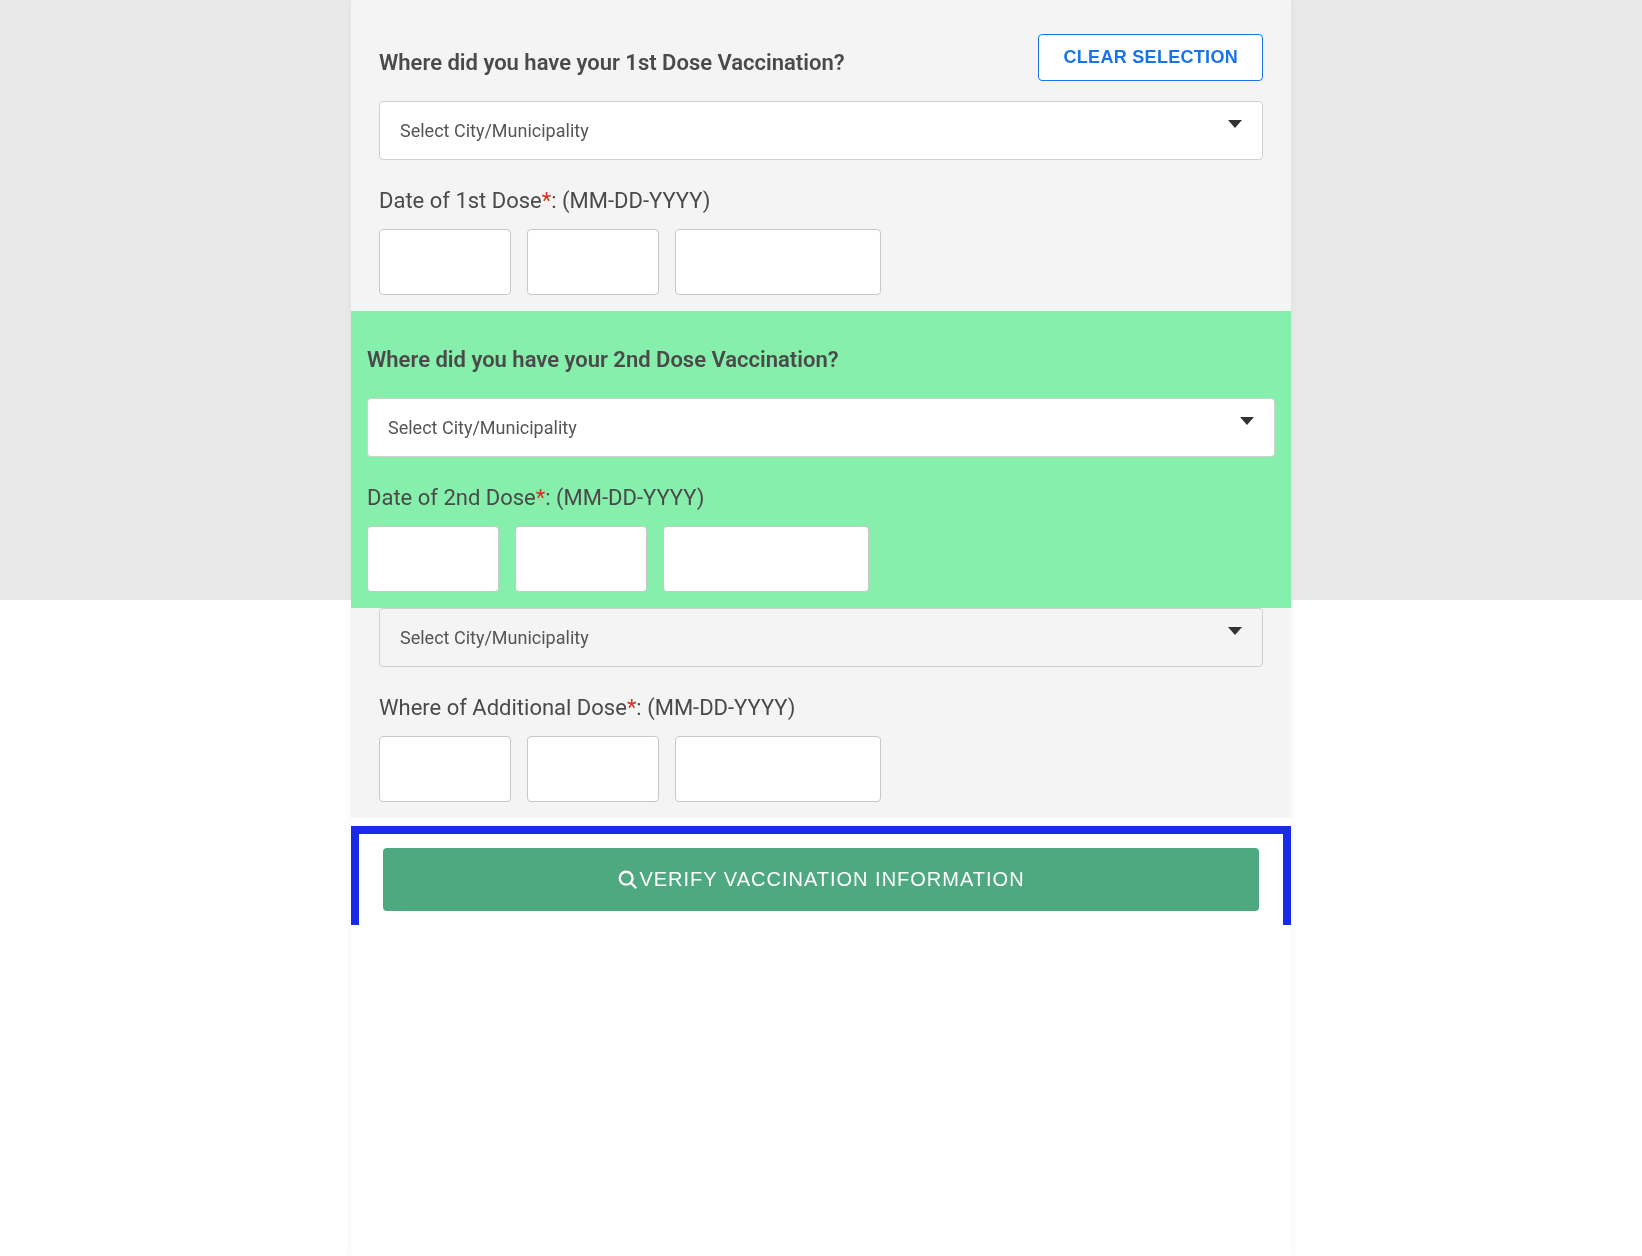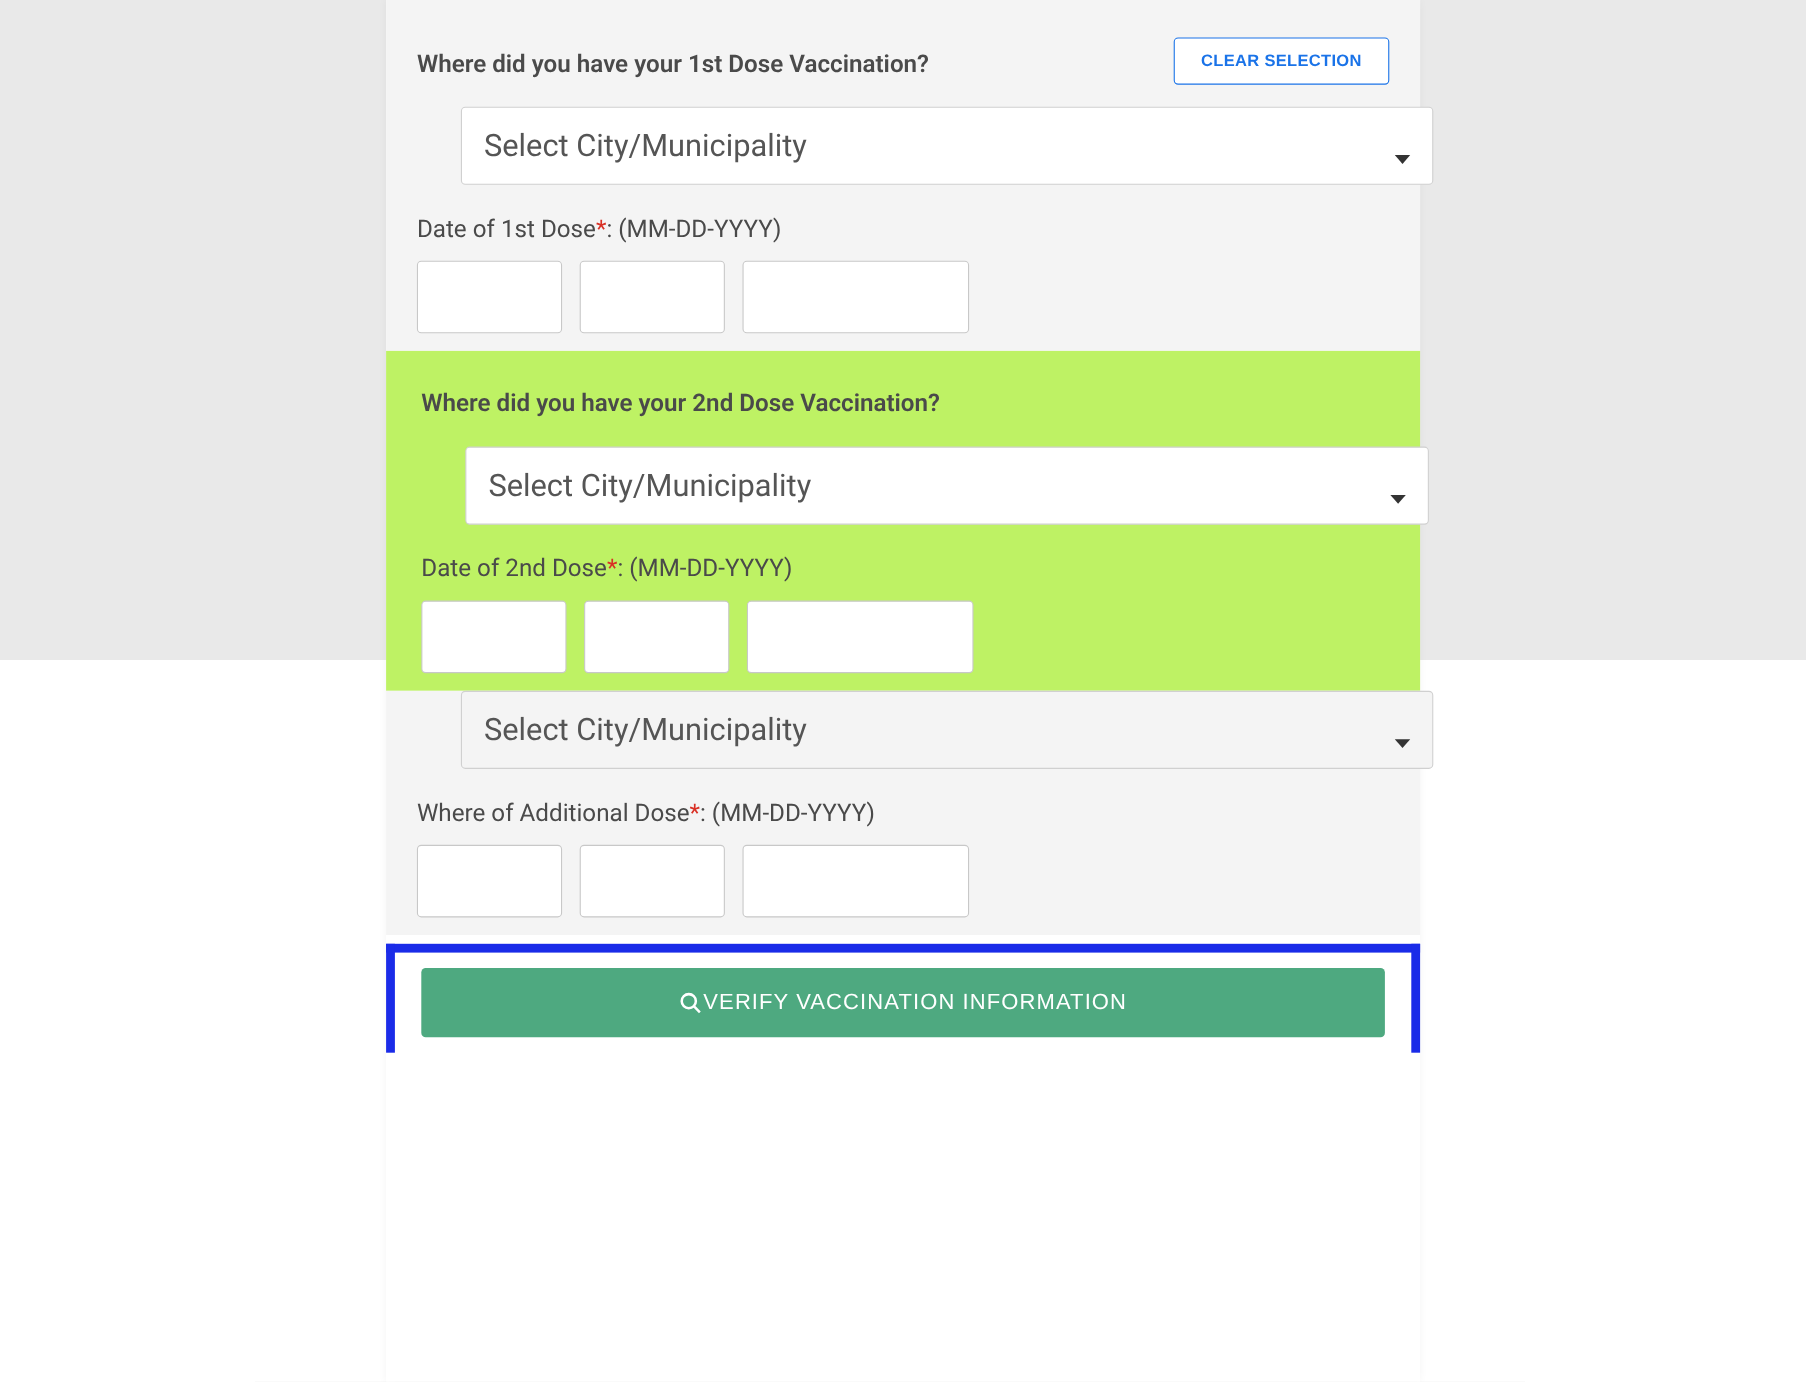--- a/index.html
+++ b/index.html
@@ -28,22 +28,22 @@
       margin: 0 auto;
       background: #ffffff;
       min-height: 1256px;
       box-shadow: 0 0 8px rgba(0,0,0,0.05);
     }
     .section-gray {
       background: #f4f4f4;
       padding: 0 28px;
     }
     .section-white {
-      background: #bef264;
-      padding: 0 32px;
+      background: #86efac;
+      padding: 0 16px;
     }
     .q-header {
       display: flex;
       align-items: flex-end;
       justify-content: space-between;
       padding-top: 34px;
       padding-bottom: 20px;
     }
     .q-header-noclear {
       padding-top: 30px;
@@ -52,44 +52,43 @@
     .q-label {
       font-size: 22px;
       font-weight: 600;
       color: #4a4a4a;
       padding: 6px 0;
     }
     .clear-btn {
       border: 1px solid #1a73e8;
       background: #ffffff;
       color: #1a73e8;
-      font-size: 15px;
+      font-size: 18px;
       font-weight: 600;
       padding: 12px 24px;
       border-radius: 4px;
       cursor: pointer;
       letter-spacing: 0.3px;
     }
     .select-wrapper {
       position: relative;
       padding-bottom: 28px;
     }
     .select-box {
       width: 100%;
       background: #ffffff;
       border: 1px solid #d0d0d0;
       border-radius: 4px;
       padding: 18px 20px;
-      font-size: 28px;
+      font-size: 18px;
       color: #555555;
       cursor: pointer;
       display: flex;
-      align-items: flex-end;
+      align-items: flex-start;
       justify-content: space-between;
-      margin-left: 40px;
     }
     .select-box-gray {
       background: #f4f4f4;
     }
     .dropdown-arrow {
       width: 0;
       height: 0;
       border-left: 7px solid transparent;
       border-right: 7px solid transparent;
       border-top: 8px solid #333333;

